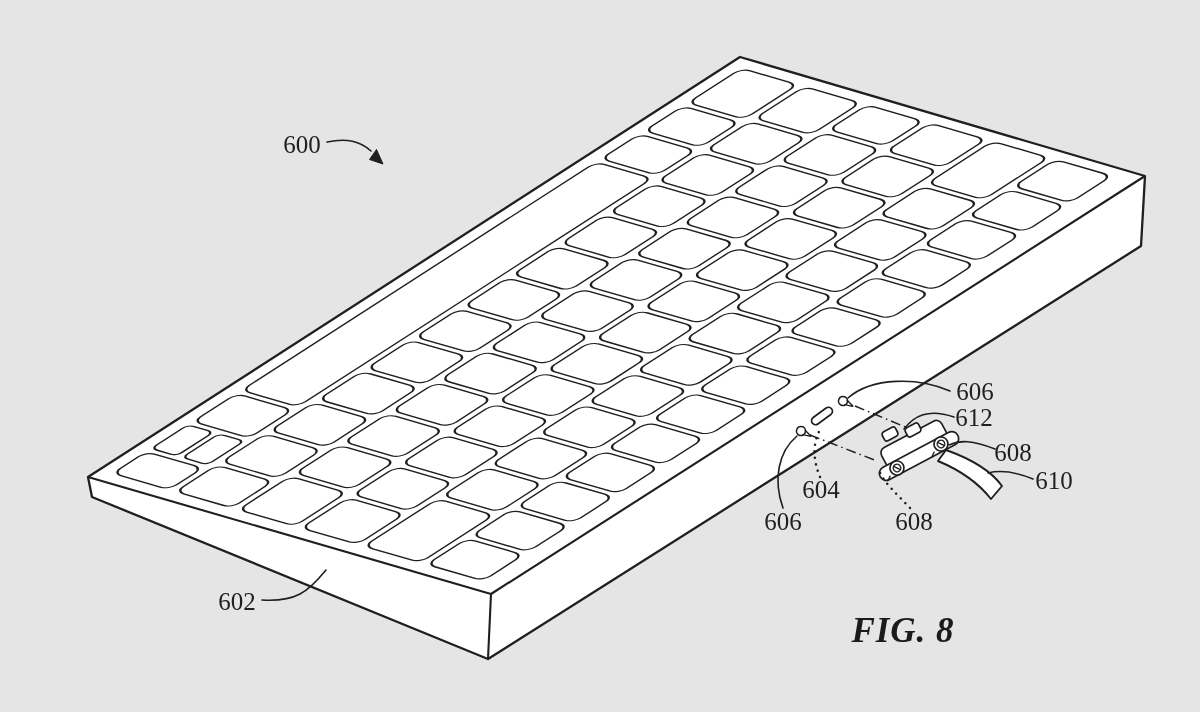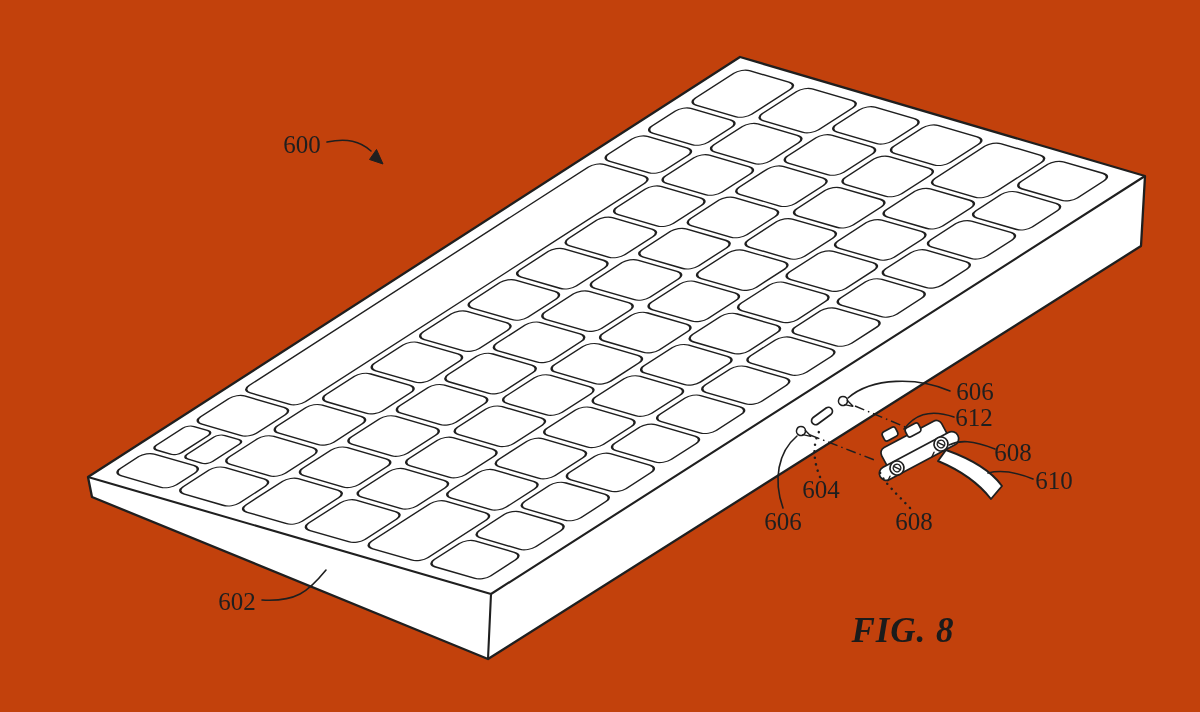--- a/index.html
+++ b/index.html
@@ -1,16 +1,16 @@
 <!DOCTYPE html>
 <html><head>
 <meta charset="utf-8">
 <style>
   html,body{margin:0;padding:0;background:#ffffff;}
-  .figure-page{position:relative;width:1200px;height:712px;background:#c2410c;overflow:hidden;}
+  .figure-page{position:relative;width:1200px;height:712px;background:#e5e5e5;overflow:hidden;}
   svg{display:block;}
   .ref-label{font-family:"Liberation Serif",serif;font-size:25px;fill:#1f1f1f;}
   .fig-caption{font-family:"Liberation Serif",serif;font-size:35px;font-weight:bold;font-style:italic;fill:#1b1b1b;letter-spacing:1px;}
 </style>
 </head>
 <body>
 
 <div class="figure-page">
   <svg id="fig-svg" viewBox="0 0 1200 712" width="1200" height="712" xmlns="http://www.w3.org/2000/svg">
     <g id="kb-layer">

